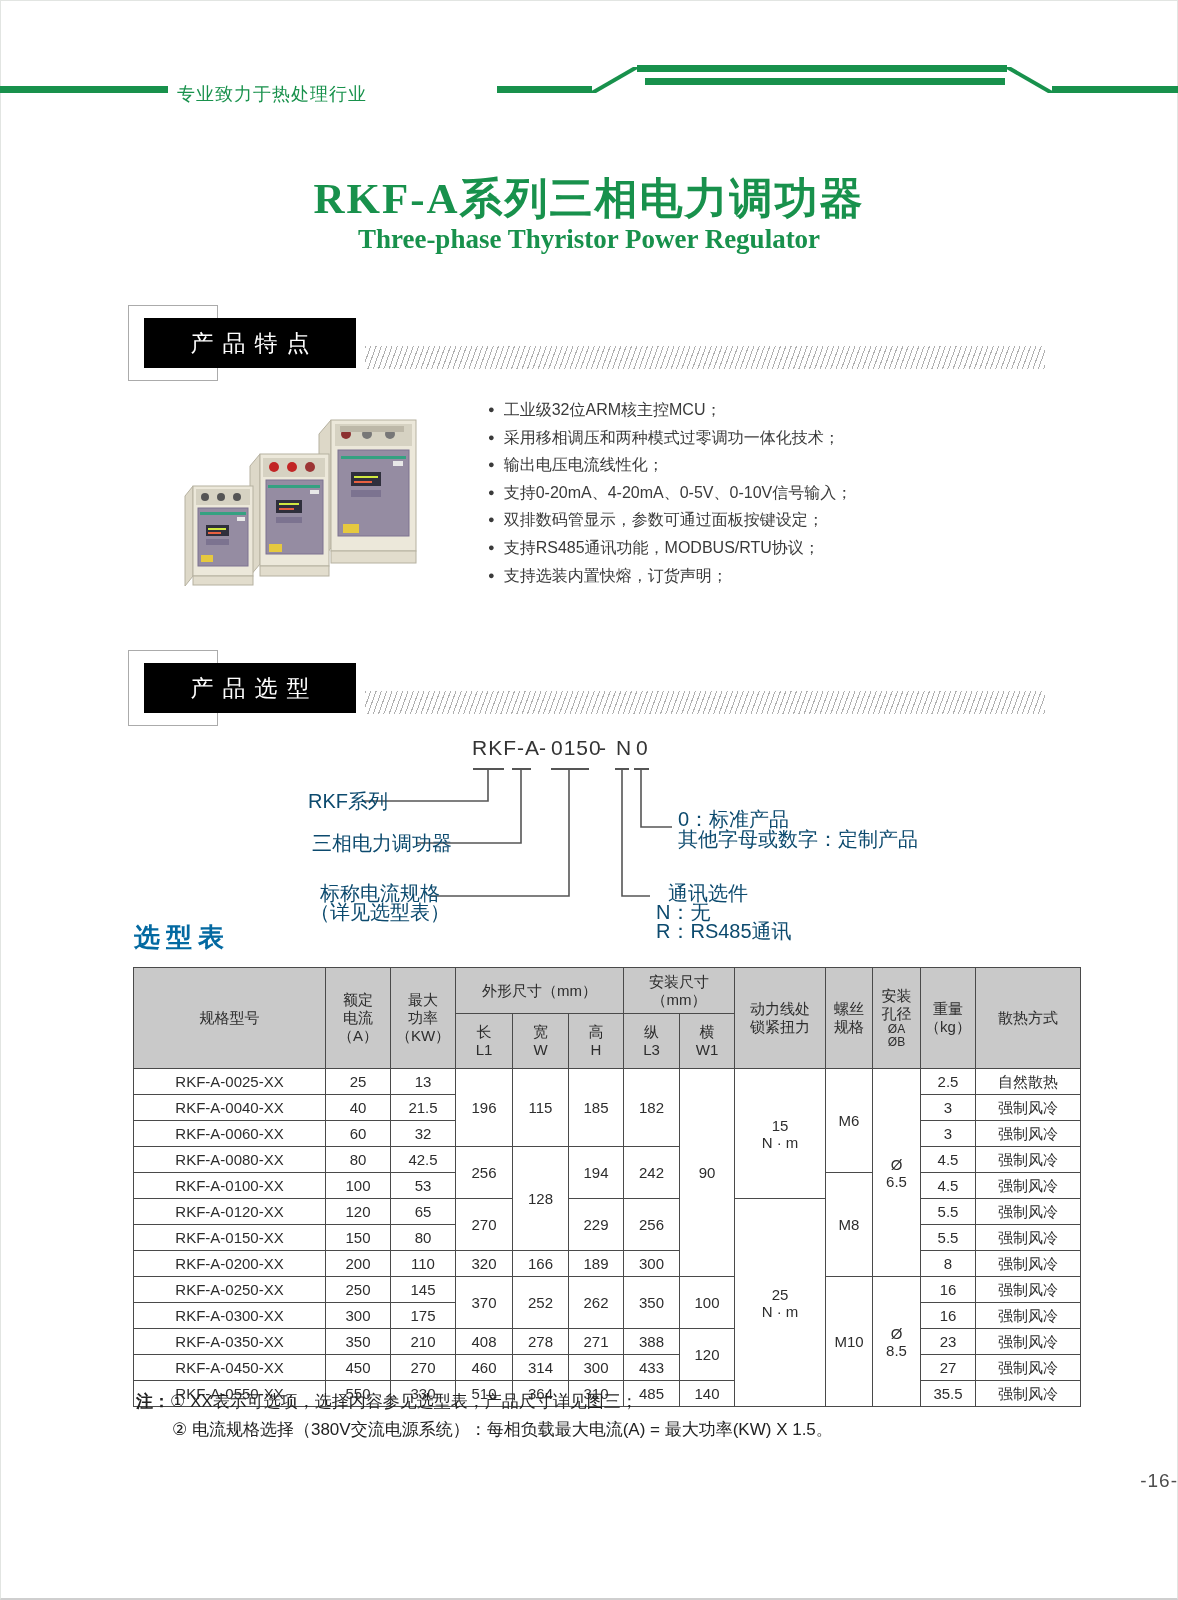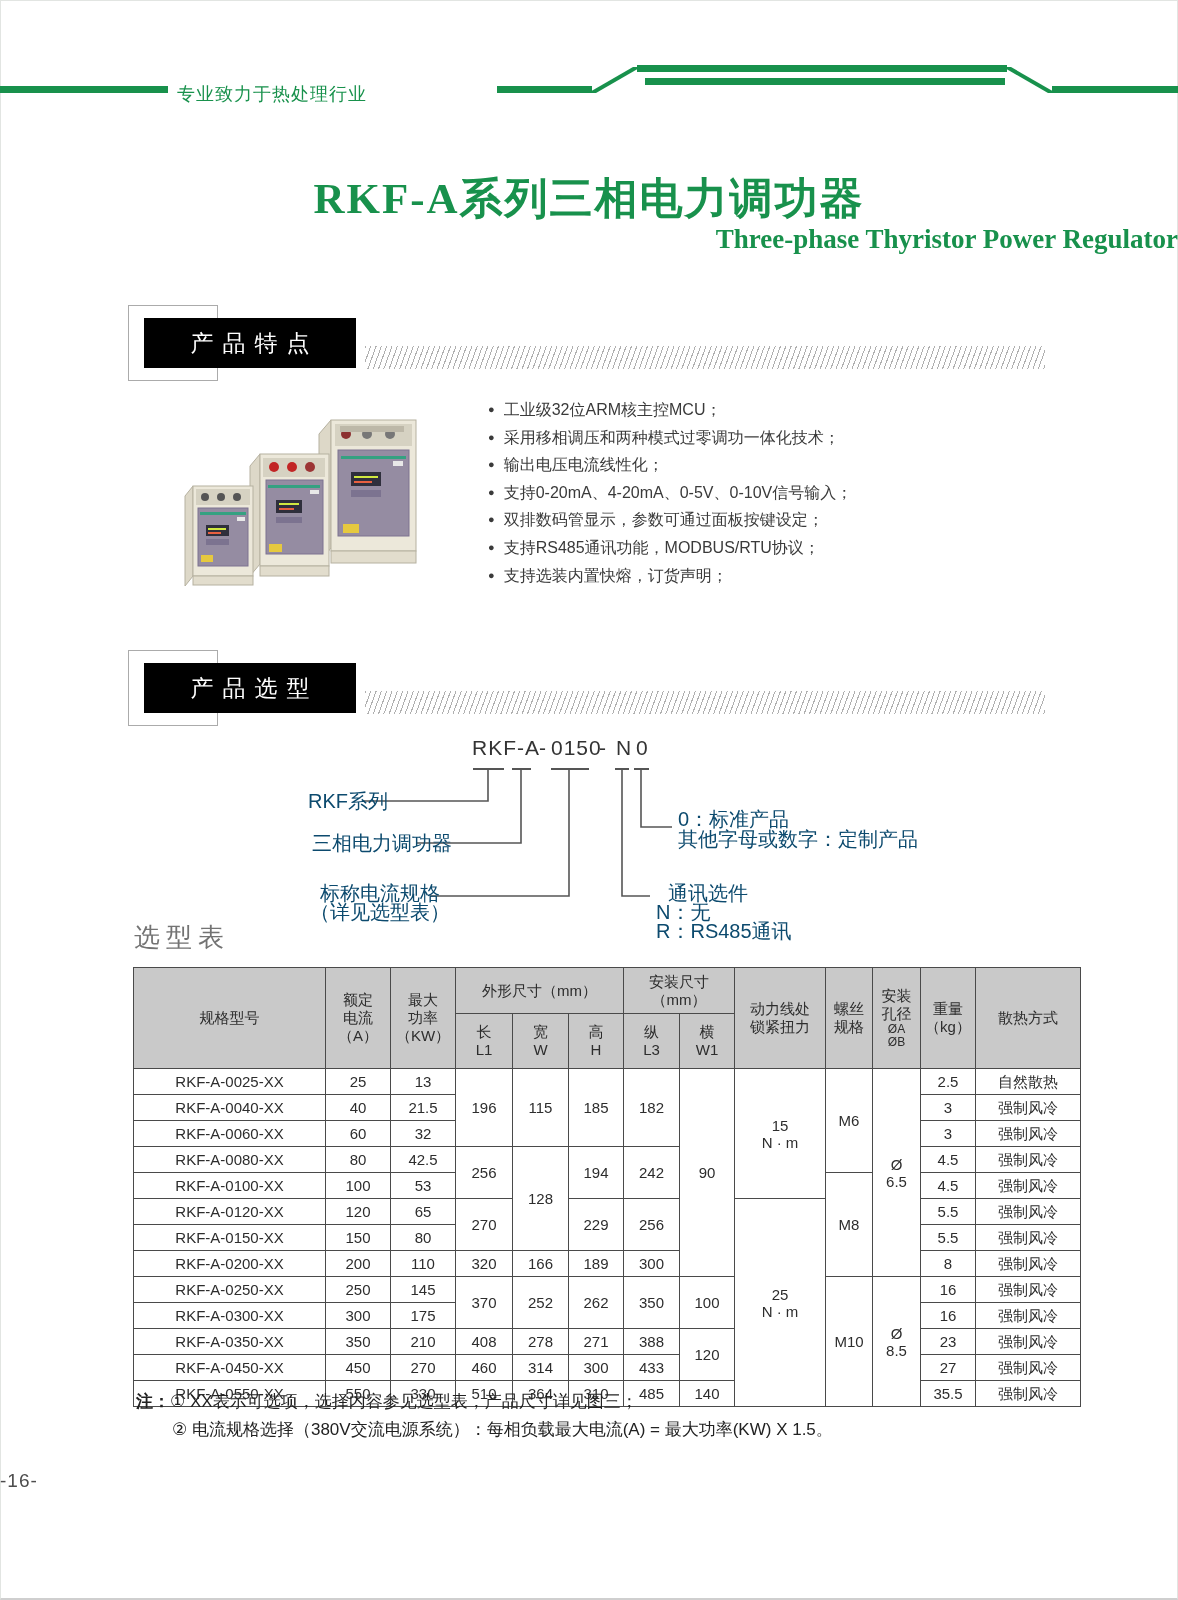--- a/index.html
+++ b/index.html
@@ -10,21 +10,21 @@
   .page-frame{position:absolute;inset:0;border:1px solid #e2e5e2;border-bottom:2px solid #cfcfcf;pointer-events:none;}
 
   
   .band-svg{position:absolute;left:0;top:58px;width:1178px;height:50px;}
   .tagline{position:absolute;left:177px;top:82px;font-size:18px;color:#18914c;letter-spacing:1px;}
 
   
   .title-zh{position:absolute;left:0;right:0;top:170px;text-align:center;
     font-family:"Liberation Serif","DejaVu Serif",serif;font-weight:bold;
     font-size:43px;color:#18914c;letter-spacing:2px;}
-  .title-en{position:absolute;left:0;right:0;top:224px;text-align:right;
+  .title-en{position:absolute;left:0;right:0;top:224px;text-align:center;
     font-family:"Liberation Serif","DejaVu Serif",serif;font-weight:bold;
     font-size:27px;color:#18914c;}
 
   
   .bracket{position:absolute;width:88px;height:74px;border:1px solid #ababab;background:#fff;}
   .banner{position:absolute;width:212px;height:50px;background:#000000;color:#fff;
     font-size:23px;letter-spacing:9px;padding-left:9px;display:flex;align-items:center;justify-content:center;box-sizing:border-box;}
   .hatch{position:absolute;width:680px;height:23px;
     background:repeating-linear-gradient(110deg,#b0b0b0 0px,#b0b0b0 1px,transparent 1px,transparent 5px);}
 
@@ -35,36 +35,36 @@
 
   
   .photo-svg{position:absolute;left:145px;top:388px;width:330px;height:212px;}
 
   
   .diagram-svg{position:absolute;left:280px;top:720px;width:620px;height:225px;}
   .code-part{position:absolute;top:736px;font-size:21px;color:#333;letter-spacing:1px;font-weight:500;}
   .dlabel{position:absolute;font-size:20px;color:#0c4a6e;line-height:19px;}
 
   
-  .table-title{position:absolute;left:134px;top:920px;font-size:26px;font-weight:normal;color:#737373;letter-spacing:6px;}
+  .table-title{position:absolute;left:134px;top:920px;font-size:26px;font-weight:bold;color:#0369a1;letter-spacing:6px;}
   .sel-table{position:absolute;left:133px;top:967px;border-collapse:collapse;table-layout:fixed;
     width:947px;font-size:15px;color:#2d2d2d;}
   .sel-table th,.sel-table td{border:1px solid #4a4a4a;text-align:center;vertical-align:middle;
     white-space:pre-line;padding:0;font-weight:normal;overflow:hidden;}
   .sel-table thead th{background:#c9c9c9;line-height:18px;}
   .sel-table thead tr:first-child{height:46px;}
   .sel-table thead tr:last-child{height:55px;}
   .sel-table tbody td{height:25px;line-height:17px;background:#fff;}
   .hole-sub{font-size:12px;line-height:13px;}
 
   
   .notes{position:absolute;left:136px;top:1388px;font-size:17px;color:#222;line-height:28px;}
   .notes .prefix{font-weight:bold;}
   .notes .line2{margin-left:36px;}
-  .page-num{position:absolute;left:0;right:0;top:1470px;text-align:left;font-size:19px;color:#4d4d4d;letter-spacing:1px;}
+  .page-num{position:absolute;left:0;right:0;top:1470px;text-align:right;font-size:19px;color:#4d4d4d;letter-spacing:1px;}
 </style>
 </head>
 <body>
 
 <div class="page-frame"></div>
 
 <svg class="band-svg" viewBox="0 0 1178 50" preserveAspectRatio="none">
   <rect x="0" y="28" width="168" height="7" fill="#18914c"></rect>
   <rect x="497" y="28" width="95" height="7" fill="#18914c"></rect>
   <polygon points="588,35 633,9 641,9 596,35" fill="#18914c"></polygon>

